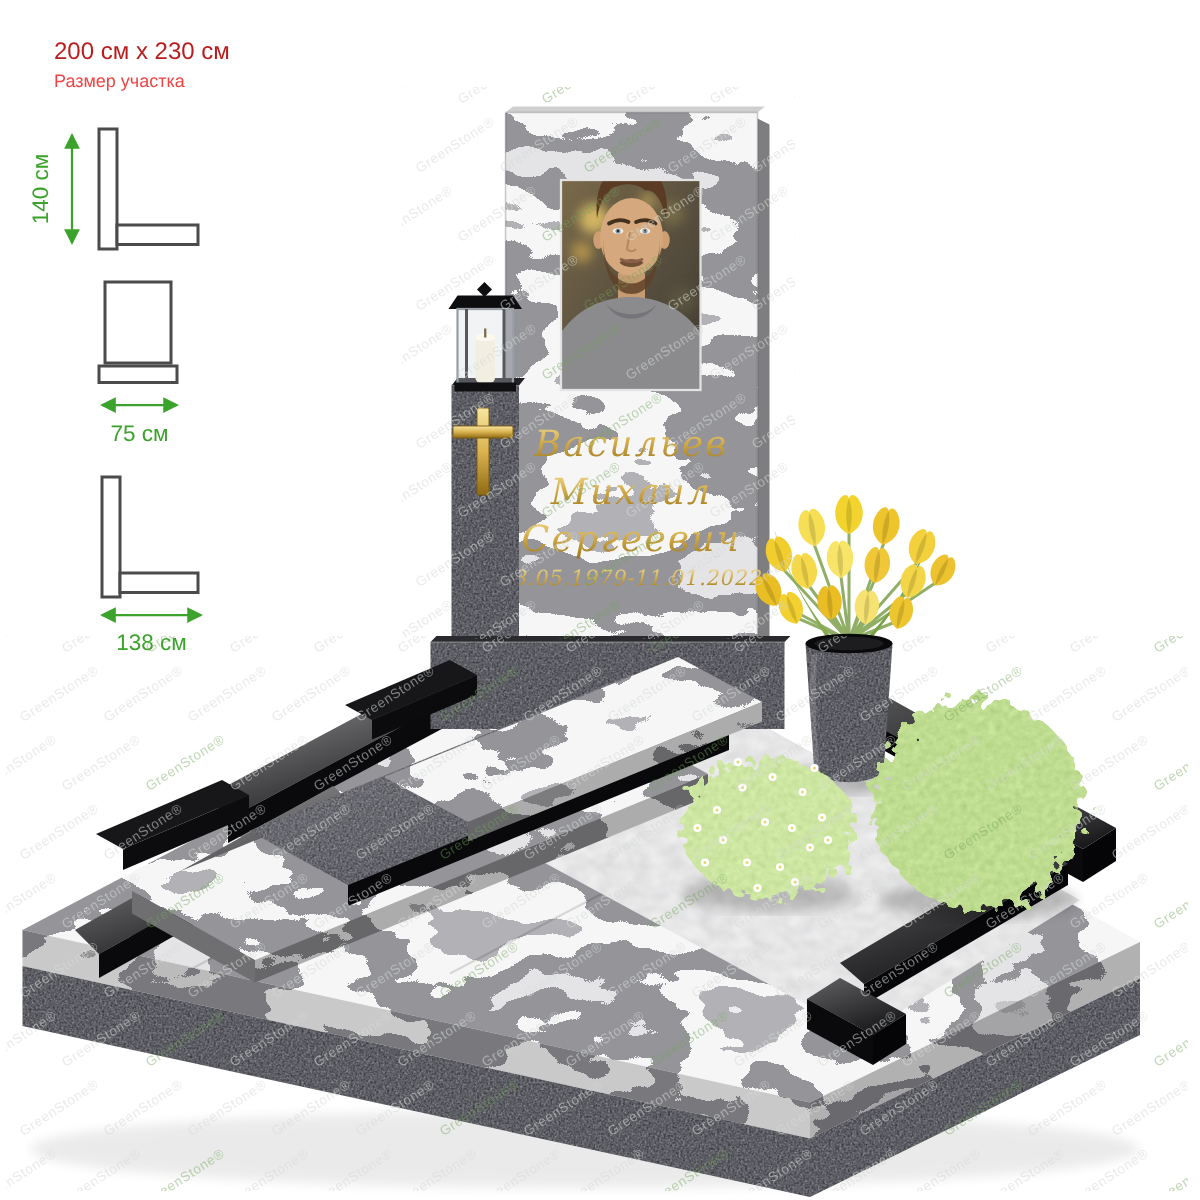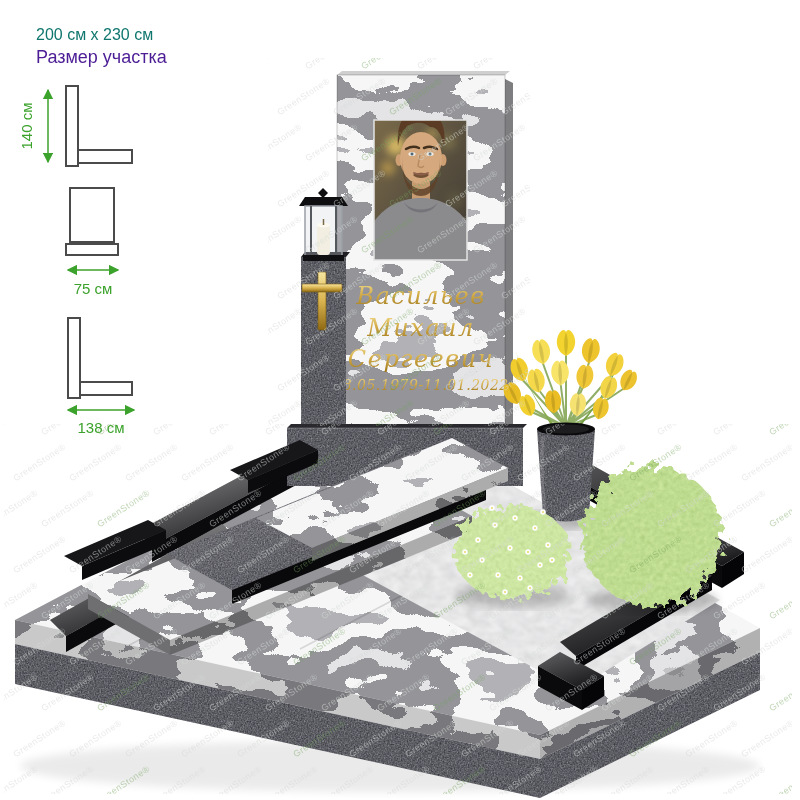--- a/index.html
+++ b/index.html
@@ -1,19 +1,19 @@
 <!DOCTYPE html>
 <html><head>
 <meta charset="utf-8">
 <style>
   html,body{margin:0;padding:0;width:800px;height:800px;background:#fff;overflow:hidden;
     font-family:"Liberation Sans",sans-serif;}
   #canvas{position:relative;width:800px;height:800px;background:#fff;}
-  .size-line{position:absolute;left:36px;top:26px;font-size:16px;color:#0f766e;}
-  .size-label{position:absolute;left:36px;top:47px;font-size:18px;color:#4c1d95;}
+  .size-line{position:absolute;left:36px;top:26px;font-size:16px;color:#b91c1c;}
+  .size-label{position:absolute;left:36px;top:47px;font-size:12px;color:#ef4444;}
   .diag{position:absolute;}
   #d1{left:18px;top:78px;}
   #d2{left:40px;top:182px;}
   #d3{left:40px;top:312px;}
   #scene{position:absolute;left:0;top:0;}
   .wmzone{position:absolute;overflow:hidden;pointer-events:none;}
   #wmA{left:268px;top:58px;width:262px;height:368px;}
   #wmB{left:4px;top:424px;width:788px;height:370px;}
   .wm{position:absolute;font-size:9px;letter-spacing:.5px;white-space:nowrap;
       transform:rotate(-33deg);transform-origin:left center;}

